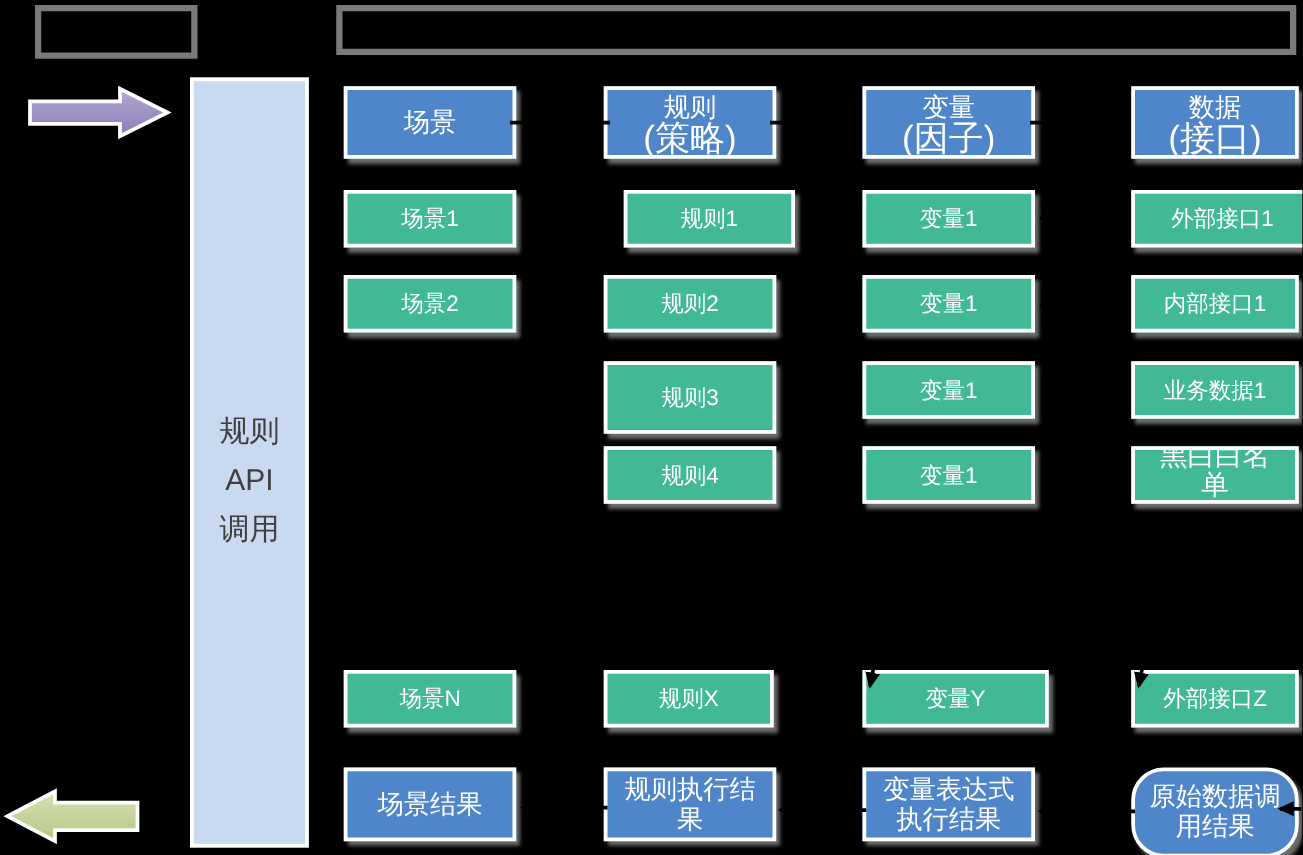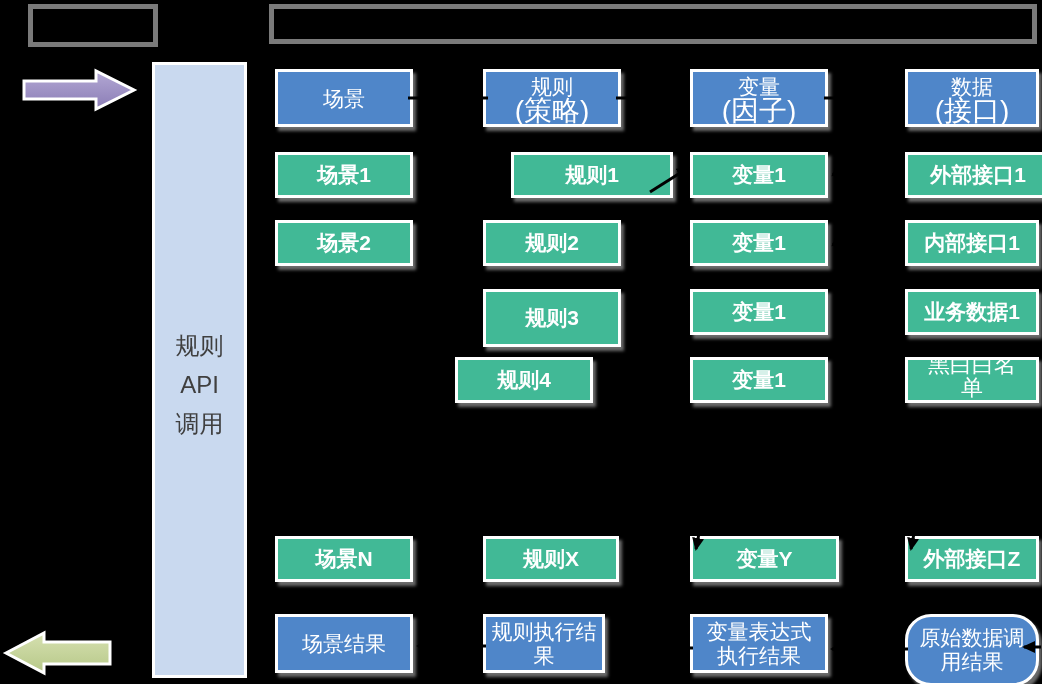--- a/index.html
+++ b/index.html
@@ -14,21 +14,21 @@
              color:#3f3f3f;font-size:24px;line-height:39px;}
   
   .box{position:absolute;display:flex;flex-direction:column;align-items:center;
        justify-content:center;border:3px solid #fff;box-sizing:border-box;
        color:#fff;text-align:center;overflow:hidden;
        box-shadow:3px 4px 3px rgba(165,165,165,.65);}
   .blue{background:#4f86c9;}
   .green{background:#41b996;}
   .box .t1{font-size:21px;line-height:25px;}
   .box .t2{font-size:28px;line-height:24px;}
-  .box .lbl{font-size:21px;line-height:24px;padding:0 4px;font-weight:bold;}
+  .box .lbl{font-size:18px;line-height:24px;padding:0 4px;}
   .box .wrap{font-size:21px;line-height:24px;padding:0 4px;}
   .box .clip{font-size:22px;line-height:23px;width:92px;margin-top:-9px;}
   svg{position:absolute;left:0;top:0;}
   .connectors{pointer-events:none;}
 </style>
 </head>
 <body>
 
 <div id="canvas">
 
@@ -79,30 +79,30 @@
     <span class="t2">(接口)</span>
   </div>
 
   <div class="box green" style="left:275px;top:152px;width:138px;height:46px;">
     <span class="lbl">场景1</span>
   </div>
   <div class="box green" style="left:275px;top:220px;width:138px;height:46px;">
     <span class="lbl">场景2</span>
   </div>
 
-  <div class="box green" style="left:511px;top:152px;width:162px;height:46px;align-items:center;">
+  <div class="box green" style="left:499px;top:152px;width:137px;height:46px;align-items:center;">
     <span class="lbl">规则1</span>
   </div>
   <div class="box green" style="left:483px;top:220px;width:138px;height:46px;">
     <span class="lbl">规则2</span>
   </div>
   <div class="box green" style="left:483px;top:289px;width:138px;height:58px;">
     <span class="lbl">规则3</span>
   </div>
-  <div class="box green" style="left:455px;top:357px;width:138px;height:46px;">
+  <div class="box green" style="left:483px;top:357px;width:138px;height:46px;">
     <span class="lbl">规则4</span>
   </div>
 
   <div class="box green" style="left:690px;top:152px;width:138px;height:46px;">
     <span class="lbl">变量1</span>
   </div>
   <div class="box green" style="left:690px;top:220px;width:138px;height:46px;">
     <span class="lbl">变量1</span>
   </div>
   <div class="box green" style="left:690px;top:289px;width:138px;height:46px;">
@@ -134,21 +134,21 @@
   <div class="box green" style="left:690px;top:536px;width:149px;height:46px;">
     <span class="lbl">变量Y</span>
   </div>
   <div class="box green" style="left:905px;top:536px;width:134px;height:46px;">
     <span class="lbl">外部接口Z</span>
   </div>
 
   <div class="box blue" style="left:275px;top:614px;width:138px;height:59px;">
     <span class="wrap">场景结果</span>
   </div>
-  <div class="box blue" style="left:483px;top:614px;width:122px;height:59px;">
+  <div class="box blue" style="left:483px;top:614px;width:138px;height:59px;">
     <span class="wrap">规则执行结果</span>
   </div>
   <div class="box blue" style="left:690px;top:614px;width:138px;height:59px;">
     <span class="wrap">变量表达式执行结果</span>
   </div>
   <div class="box blue" style="left:905px;top:614px;width:134px;height:72px;border-radius:26px;">
     <span class="wrap">原始数据调用结果</span>
   </div>
 
   <svg class="connectors" width="1042" height="684" viewBox="0 0 1042 684">

